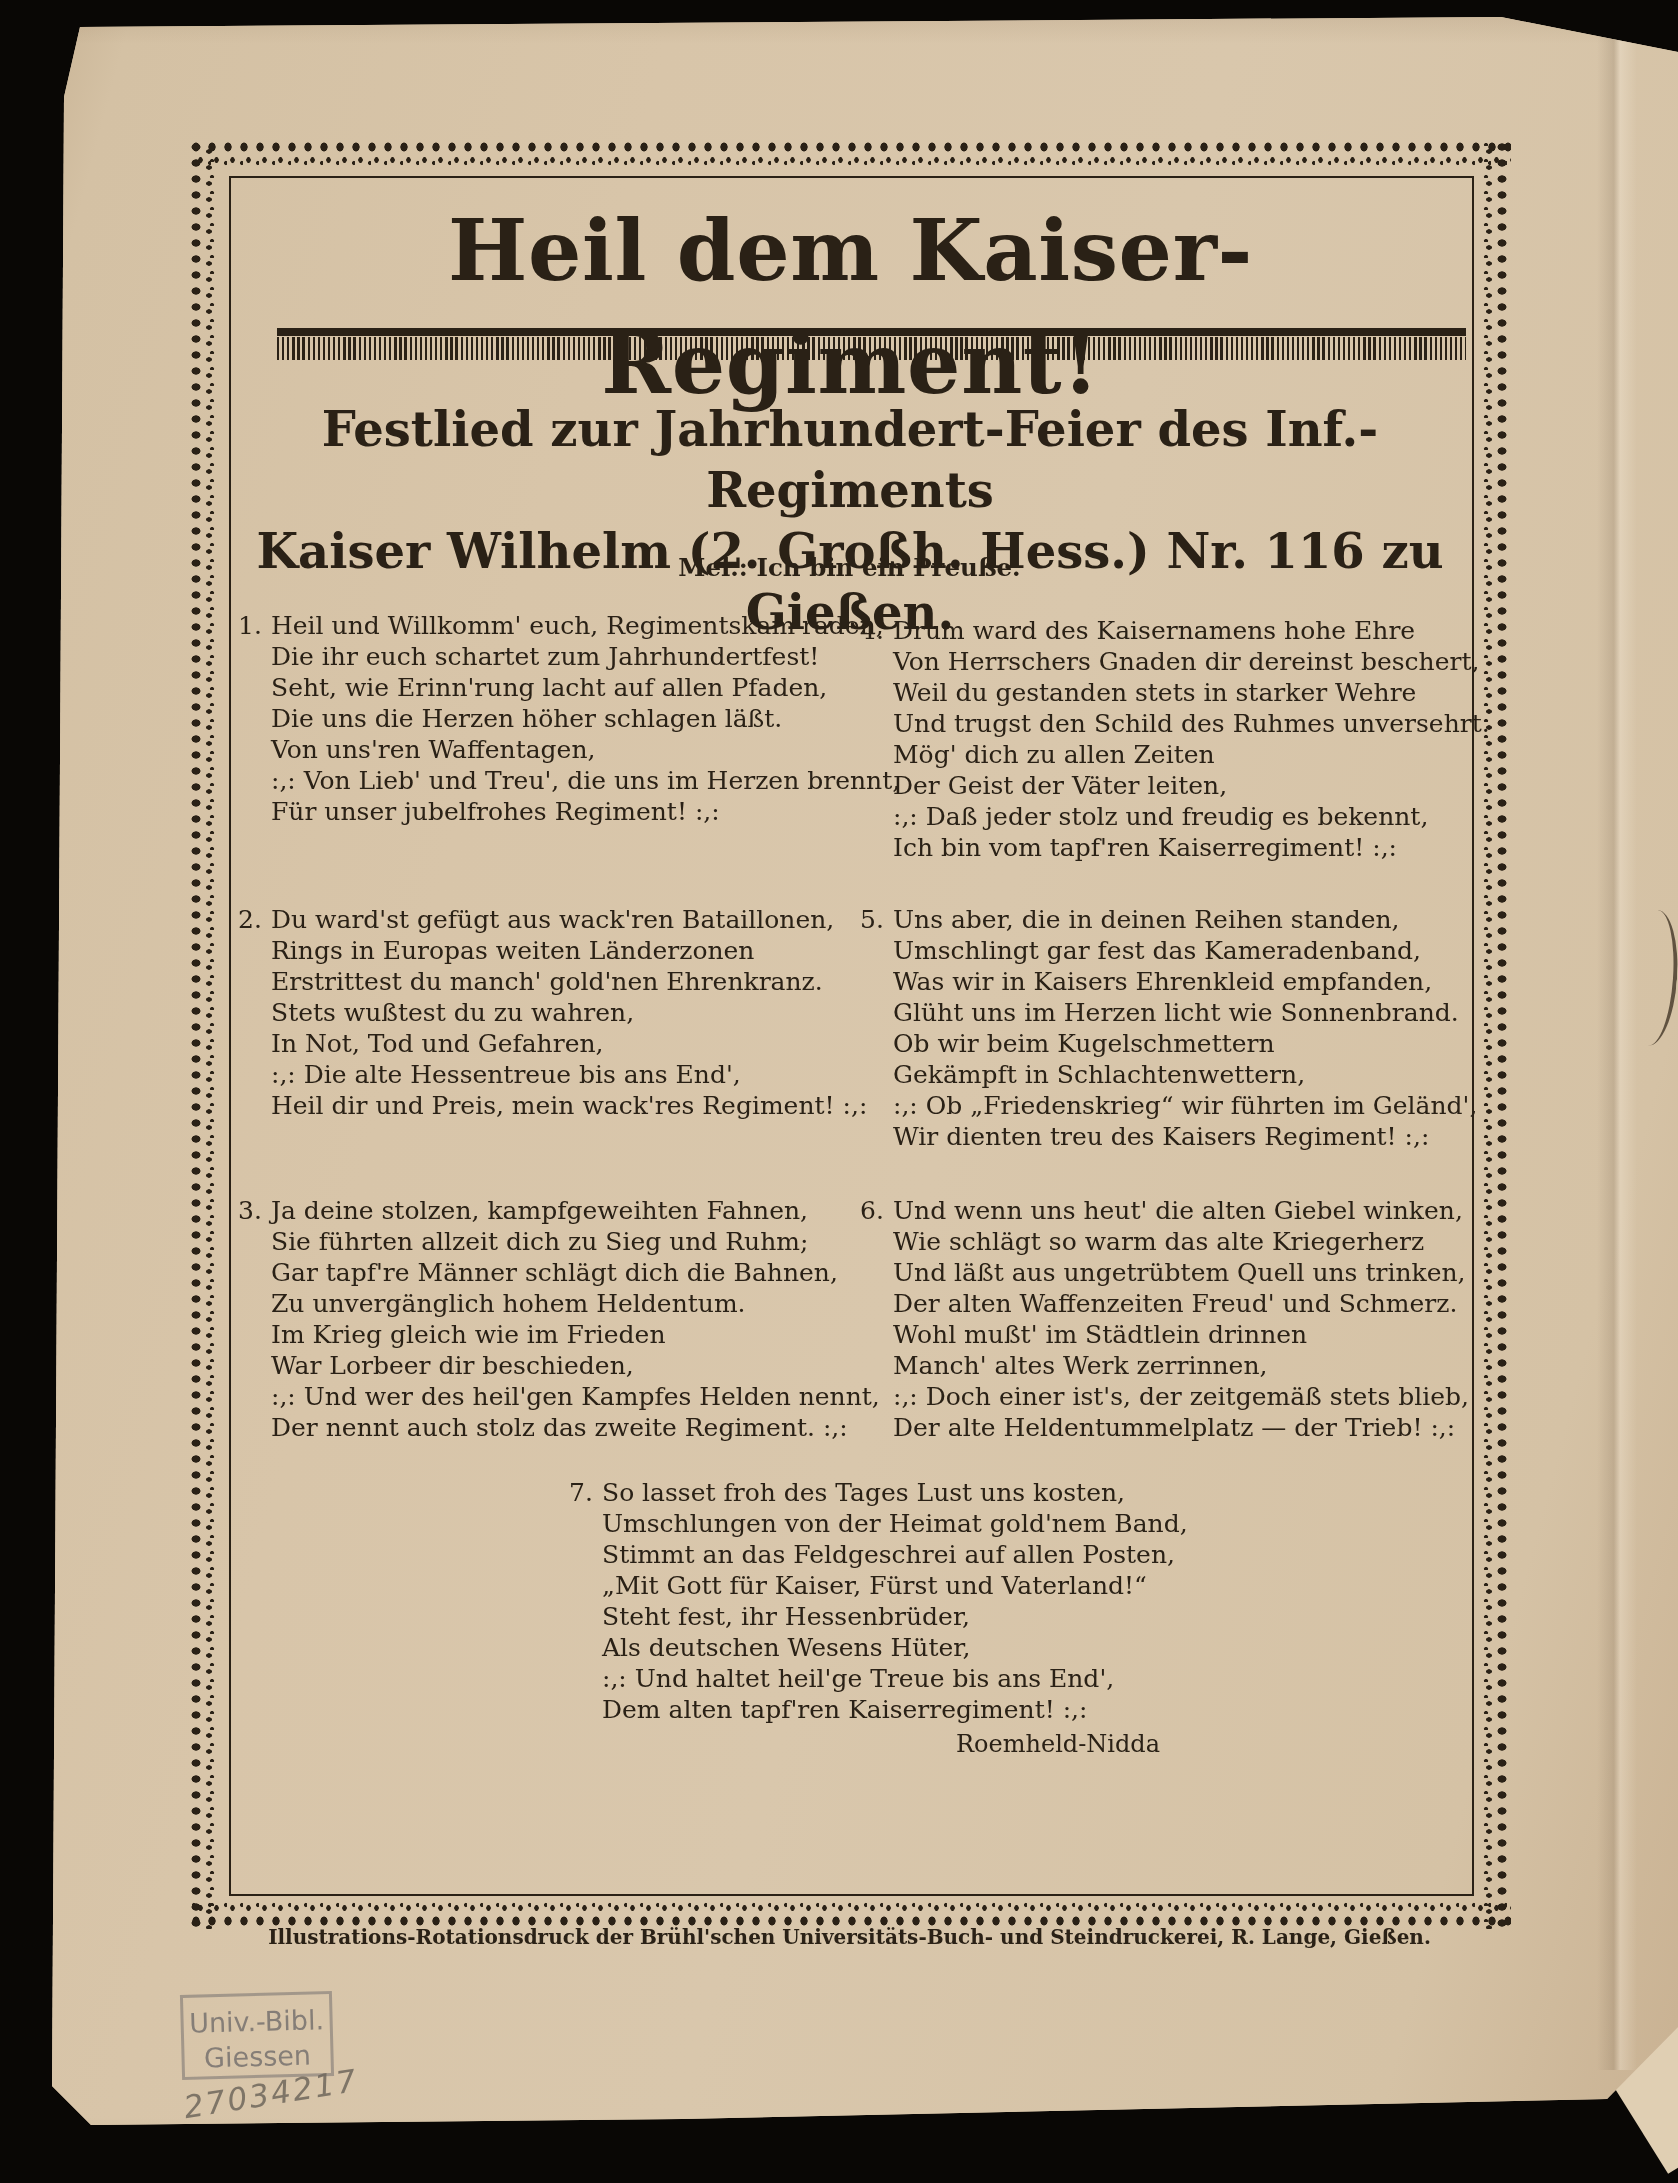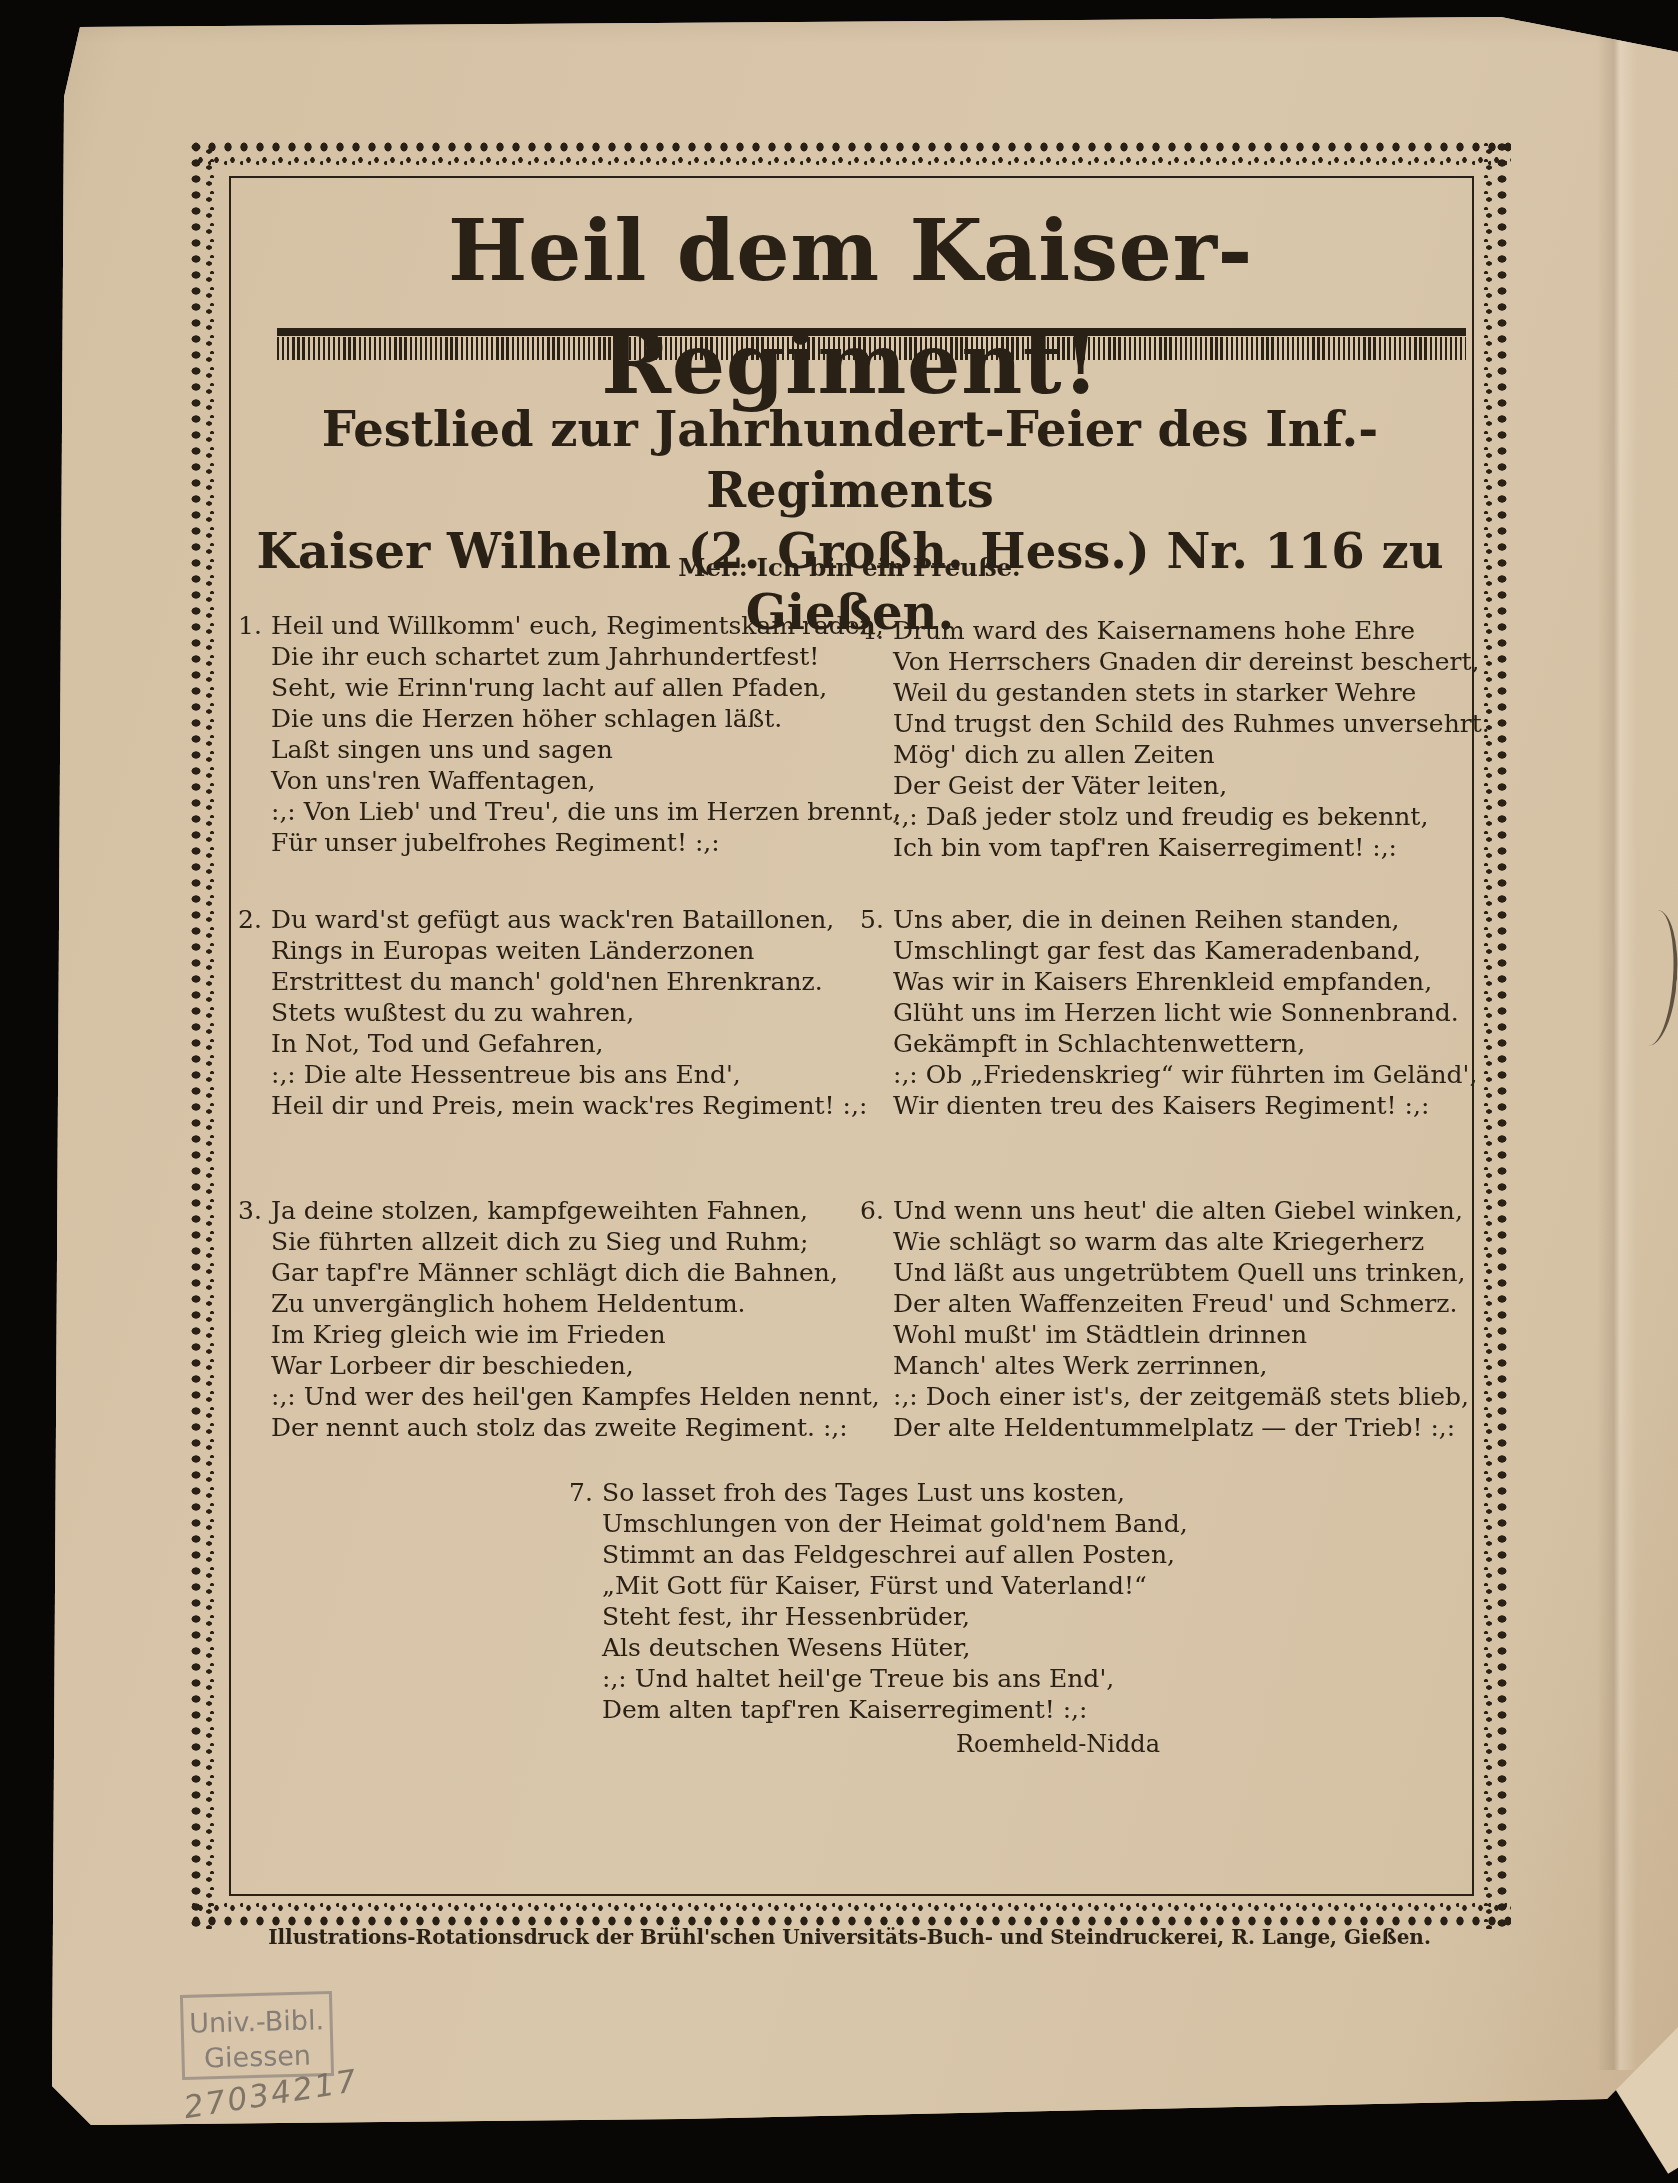--- a/index.html
+++ b/index.html
@@ -116,21 +116,20 @@
     </div>
     <div class="melody">Mel.: Ich bin ein Preuße.</div>
 
     <div class="verse v1">
       <span class="vnum">1.</span>
       <div class="vlines">
         <div>Heil und Willkomm' euch, Regimentskam'raden,</div>
         <div>Die ihr euch schartet zum Jahrhundertfest!</div>
         <div>Seht, wie Erinn'rung lacht auf allen Pfaden,</div>
         <div>Die uns die Herzen höher schlagen läßt.</div>
-        <div>Laßt singen uns und sagen</div>
         <div>Von uns'ren Waffentagen,</div>
         <div>:,: Von Lieb' und Treu', die uns im Herzen brennt,</div>
         <div>Für unser jubelfrohes Regiment! :,:</div>
       </div>
     </div>
 
     <div class="verse v2">
       <span class="vnum">2.</span>
       <div class="vlines">
         <div>Du ward'st gefügt aus wack'ren Bataillonen,</div>
@@ -171,20 +170,21 @@
       </div>
     </div>
 
     <div class="verse v5">
       <span class="vnum">5.</span>
       <div class="vlines">
         <div>Uns aber, die in deinen Reihen standen,</div>
         <div>Umschlingt gar fest das Kameradenband,</div>
         <div>Was wir in Kaisers Ehrenkleid empfanden,</div>
         <div>Glüht uns im Herzen licht wie Sonnenbrand.</div>
+        <div>Ob wir beim Kugelschmettern</div>
         <div>Gekämpft in Schlachtenwettern,</div>
         <div>:,: Ob „Friedenskrieg“ wir führten im Geländ',</div>
         <div>Wir dienten treu des Kaisers Regiment! :,:</div>
       </div>
     </div>
 
     <div class="verse v6">
       <span class="vnum">6.</span>
       <div class="vlines">
         <div>Und wenn uns heut' die alten Giebel winken,</div>

